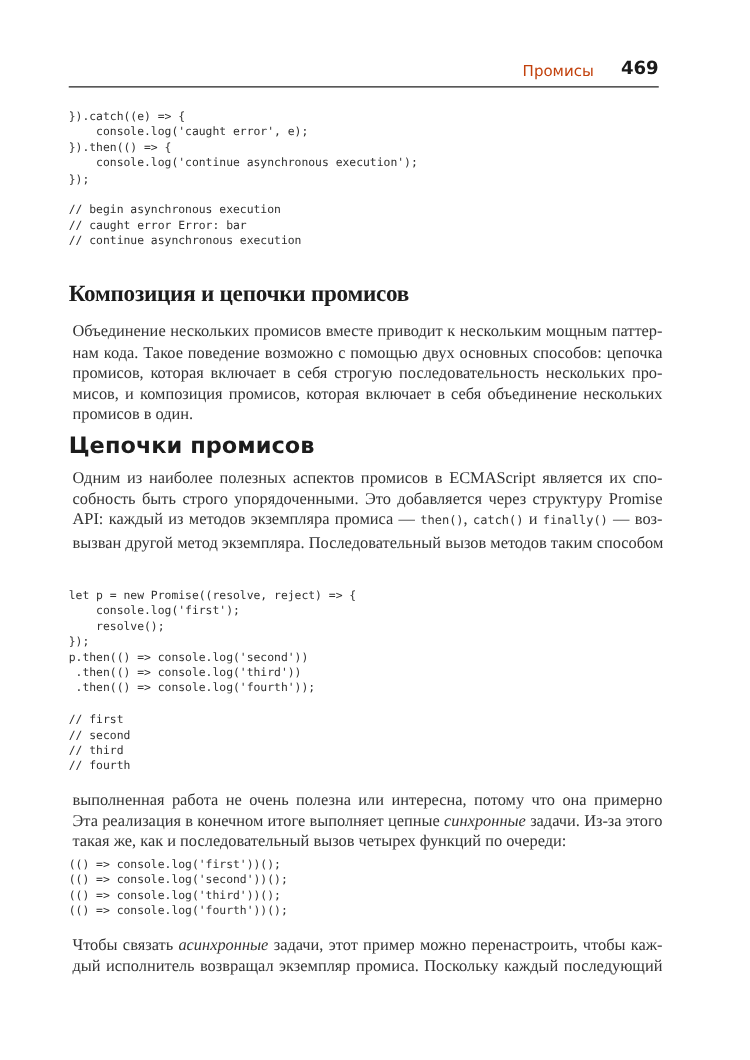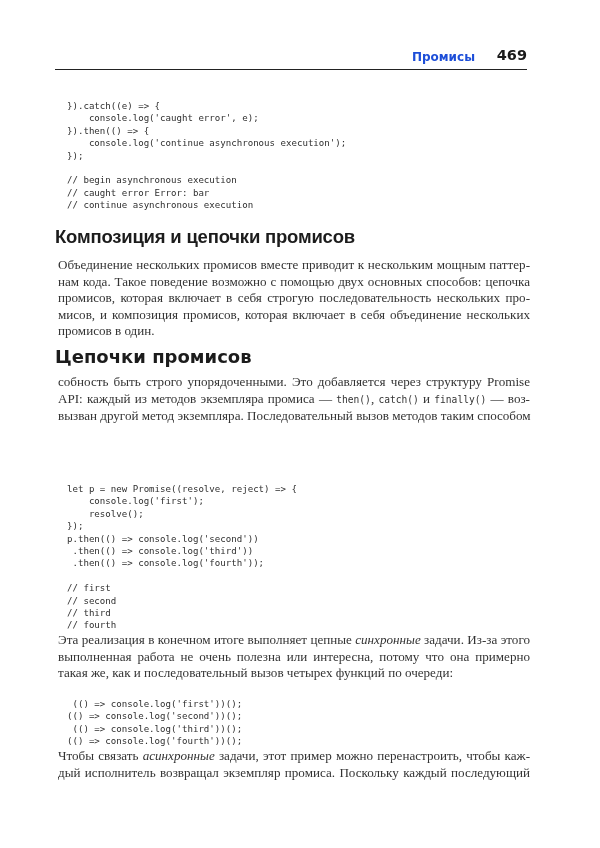--- a/index.html
+++ b/index.html
@@ -8,36 +8,36 @@
     color: #2a2a2a;
   }
   .page { position: absolute; left: 55px; top: 0; width: 472px; }
 
   .running-head {
     position: absolute; left: 0; top: 45px; width: 472px; height: 24px;
     border-bottom: 1px solid #222;
   }
   .rh-title {
     position: absolute; right: 52px; top: 5px;
-    font-family: "DejaVu Sans", sans-serif; font-size: 12px; color: #1d4ed8; font-weight: bold;
+    font-family: "DejaVu Sans", sans-serif; font-size: 12px; color: #c2410c;
   }
   .rh-num {
     position: absolute; right: 0; top: 2px;
     font-family: "DejaVu Sans", sans-serif; font-size: 14.5px; font-weight: bold; color: #1a1a1a;
   }
 
   .code {
-    position: absolute; left: 0; margin: 12px;
+    position: absolute; left: 0; margin: 0;
     font-family: "DejaVu Sans Mono", monospace; font-size: 9.1px; line-height: 12.4px;
     color: #2e2e2e; white-space: pre;
   }
 
   .h1 {
     position: absolute; left: 0; top: 226px; margin: 0;
-    font-family: Liberation Sans, sans-serif; font-size: 18.5px; font-weight: bold; color: #1c1c1c;
+    font-family: Liberation Serif, serif; font-size: 18.5px; font-weight: bold; color: #1c1c1c;
     letter-spacing: -0.2px;
   }
   .h2 {
     position: absolute; left: 0; top: 346px; margin: 0;
     font-family: "DejaVu Sans", sans-serif; font-size: 18px; font-weight: bold; color: #1c1c1c;
   }
 
   .para {
     position: absolute; left: 0; width: 472px; margin: 3px;
     font-family: "Liberation Serif", serif; font-size: 13.1px; line-height: 16.6px;
@@ -74,45 +74,46 @@
     <span class="line">Объединение нескольких промисов вместе приводит к нескольким мощным паттер-</span>
     <span class="line">нам кода. Такое поведение возможно с помощью двух основных способов: цепочка</span>
     <span class="line">промисов, которая включает в себя строгую последовательность нескольких про-</span>
     <span class="line">мисов, и композиция промисов, которая включает в себя объединение нескольких</span>
     <span class="line last">промисов в один.</span>
   </p>
 
   <h2 class="h2">Цепочки промисов</h2>
 
   <p class="para" style="top:371px;">
+    <span class="line">Одним из наиболее полезных аспектов промисов в ECMAScript является их спо-</span>
     <span class="line">собность быть строго упорядоченными. Это добавляется через структуру Promise</span>
     <span class="line"><span>API: каждый из методов экземпляра промиса — </span><code>then()</code><span>, </span><code>catch()</code><span> и </span><code>finally()</code><span> — воз-</span></span>
     <span class="line">вызван другой метод экземпляра. Последовательный вызов методов таким способом</span>
   </p>
 
   <pre class="code" style="top:471px;"><span>let p = new Promise((resolve, reject) =&gt; {</span>
 <span>    console.log('first');</span>
 <span>    resolve();</span>
 <span>});</span>
 <span>p.then(() =&gt; console.log('second'))</span>
 <span> .then(() =&gt; console.log('third'))</span>
 <span> .then(() =&gt; console.log('fourth'));</span>
 <span></span>
 <span>// first</span>
 <span>// second</span>
 <span>// third</span>
 <span>// fourth</span></pre>
 
   <p class="para" style="top:629px;">
+    <span class="line">выполненная работа не очень полезна или интересна, потому что она примерно</span>
     <span class="line"><span>Эта реализация в конечном итоге выполняет цепные </span><em>синхронные</em><span> задачи. Из-за этого</span></span>
-    <span class="line">выполненная работа не очень полезна или интересна, потому что она примерно</span>
     <span class="line last">такая же, как и последовательный вызов четырех функций по очереди:</span>
   </p>
 
-  <pre class="code" style="top:686px;text-align:right;"><span>(() =&gt; console.log('first'))();</span>
+  <pre class="code" style="top:686px;"><span>(() =&gt; console.log('first'))();</span>
 <span>(() =&gt; console.log('second'))();</span>
 <span>(() =&gt; console.log('third'))();</span>
 <span>(() =&gt; console.log('fourth'))();</span></pre>
 
   <p class="para" style="top:745px;">
     <span class="line"><span>Чтобы связать </span><em>асинхронные</em><span> задачи, этот пример можно перенастроить, чтобы каж-</span></span>
     <span class="line">дый исполнитель возвращал экземпляр промиса. Поскольку каждый последующий</span>
   </p>
 
 </div>

